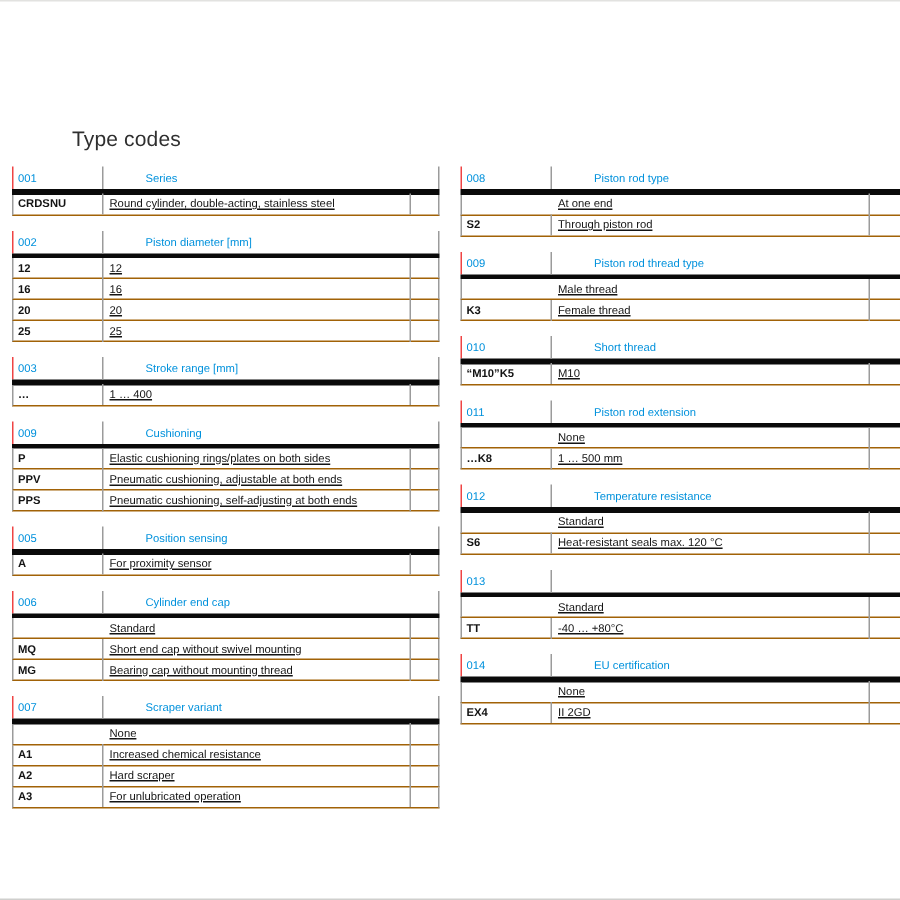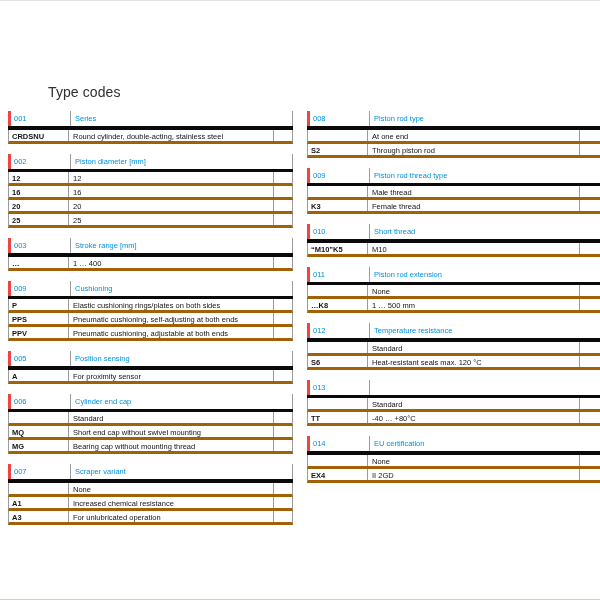--- a/index.html
+++ b/index.html
@@ -24,48 +24,50 @@
   }
   .col { display:block; }
   .col-left  { width:285px; margin-right:14px; }
   .col-right { width:293px; }
 
   .tbl { margin-bottom:10px; }
 
   .thead {
     display:flex; height:15px; line-height:16px;
     font-size:7.5px; color:#0091dc;
-    border-left:3px solid #ef4444; border-right:1px solid #9b9b9b;
+    border-left:1px solid #ef4444; border-right:1px solid #9b9b9b;
     box-sizing:border-box;
+    gap:24px;
   }
   .col-right .thead { border-right:none;justify-content:space-between; }
   .th-num {
     width:60px; padding-left:3px;
     border-right:1px solid #9b9b9b; box-sizing:border-box;
   }
   .th-title { flex:1; padding-left:4px; white-space:nowrap; overflow:hidden; }
 
   .bar { height:3.5px; background:#0a0a0a; }
 
   .row {
     display:flex; height:14px; line-height:14px;
     font-size:7.5px; color:#141414;
     border-left:1px solid #9b9b9b; border-right:1px solid #9b9b9b;
-    border-bottom:3px solid #a16207;
+    border-bottom:1px solid #a16207;
     box-sizing:border-box;
+    align-items:center;
   }
   .col-right .row { border-right:none; }
   .cell-code {
     width:60px; padding-left:3px; font-weight:bold;
     border-right:1px solid #9b9b9b; box-sizing:border-box;
     white-space:nowrap; overflow:hidden;
   }
   .cell-desc {
     padding-left:4px; border-right:1px solid #9b9b9b; box-sizing:border-box;
-    white-space:nowrap; overflow:hidden;
+    white-space:nowrap; overflow:hidden;text-decoration:underline;
   }
   .col-left  .cell-desc { width:205px; }
   .col-right .cell-desc { width:212px; }
   .cell-tail { flex:1; }
 </style>
 </head>
 <body>
 
 <div class="page-frame"></div>
 
@@ -129,29 +131,29 @@
       <span class="th-num">009</span>
       <span class="th-title">Cushioning</span>
     </div>
     <div class="bar"></div>
   <div class="row">
     <span class="cell-code">P</span>
     <span class="cell-desc">Elastic cushioning rings/plates on both sides</span>
     <span class="cell-tail"></span>
   </div>
         <div class="row">
+    <span class="cell-code">PPV</span>
+    <span class="cell-desc">Pneumatic cushioning, adjustable at both ends</span>
+    <span class="cell-tail"></span>
+  </div>
+        <div class="row">
     <span class="cell-code">PPS</span>
     <span class="cell-desc">Pneumatic cushioning, self-adjusting at both ends</span>
     <span class="cell-tail"></span>
   </div>
-        <div class="row">
-    <span class="cell-code">PPV</span>
-    <span class="cell-desc">Pneumatic cushioning, adjustable at both ends</span>
-    <span class="cell-tail"></span>
-  </div>
       </div>
       <div class="tbl">
     <div class="thead">
       <span class="th-num">005</span>
       <span class="th-title">Position sensing</span>
     </div>
     <div class="bar"></div>
   <div class="row">
     <span class="cell-code">A</span>
     <span class="cell-desc">For proximity sensor</span>
@@ -190,20 +192,25 @@
     <span class="cell-code"></span>
     <span class="cell-desc">None</span>
     <span class="cell-tail"></span>
   </div>
         <div class="row">
     <span class="cell-code">A1</span>
     <span class="cell-desc">Increased chemical resistance</span>
     <span class="cell-tail"></span>
   </div>
         <div class="row">
+    <span class="cell-code">A2</span>
+    <span class="cell-desc">Hard scraper</span>
+    <span class="cell-tail"></span>
+  </div>
+        <div class="row">
     <span class="cell-code">A3</span>
     <span class="cell-desc">For unlubricated operation</span>
     <span class="cell-tail"></span>
   </div>
       </div>
     </div>
   <div class="col col-right">
       <div class="tbl">
     <div class="thead">
       <span class="th-num">008</span>

